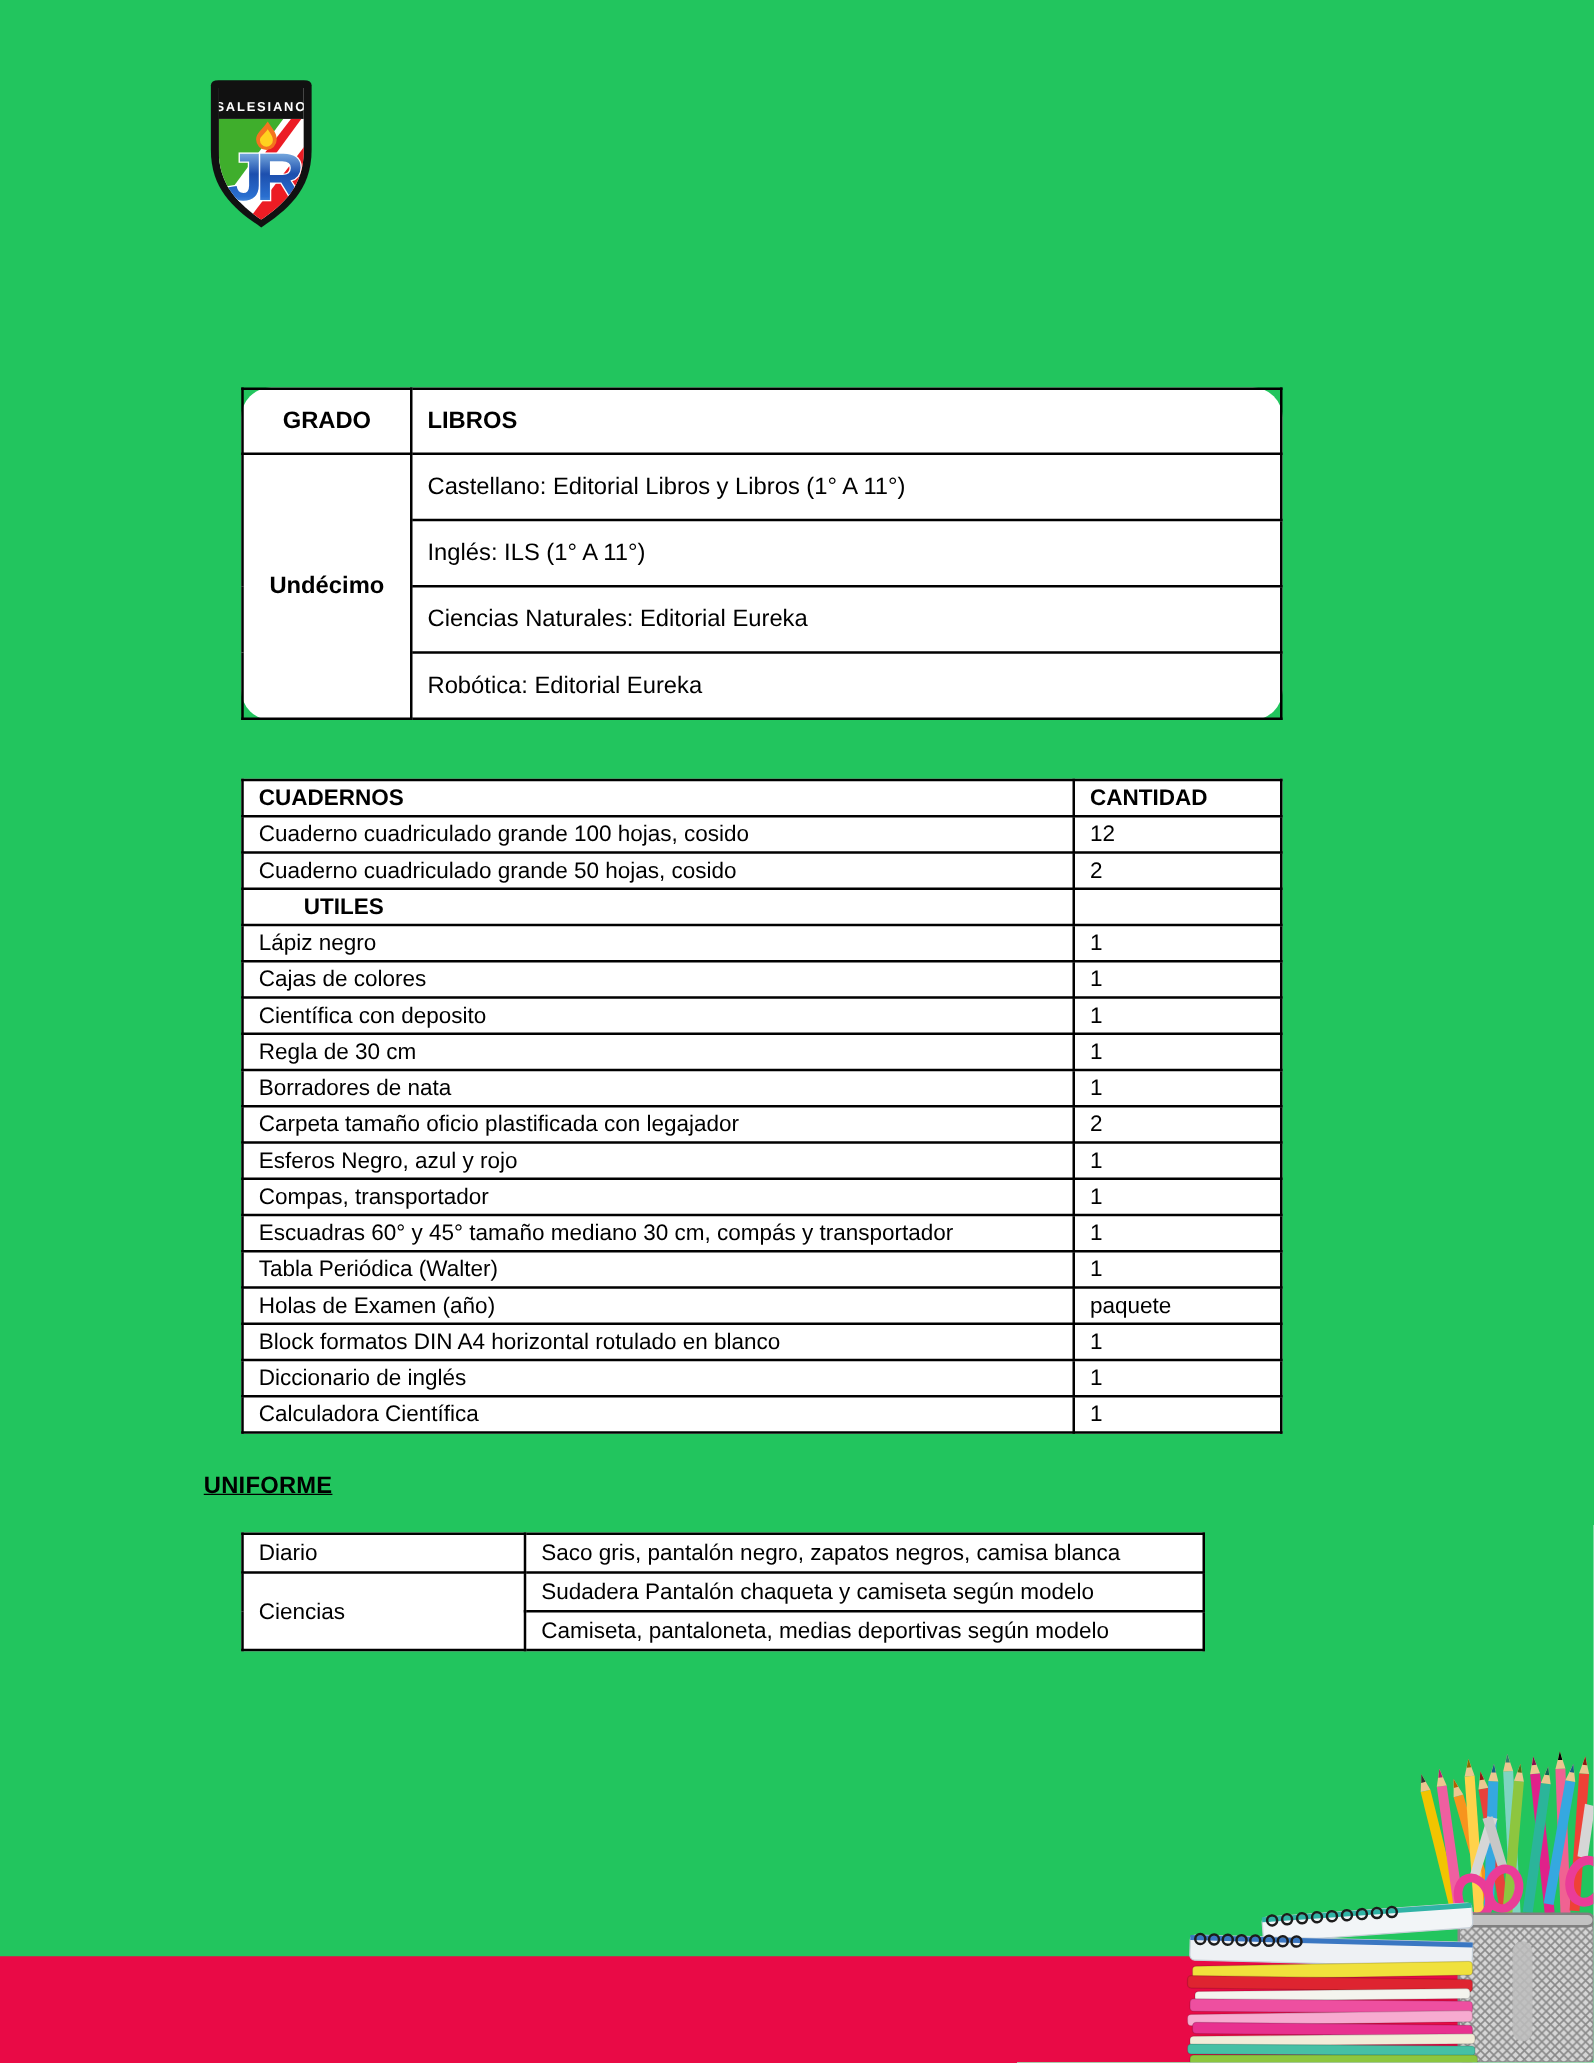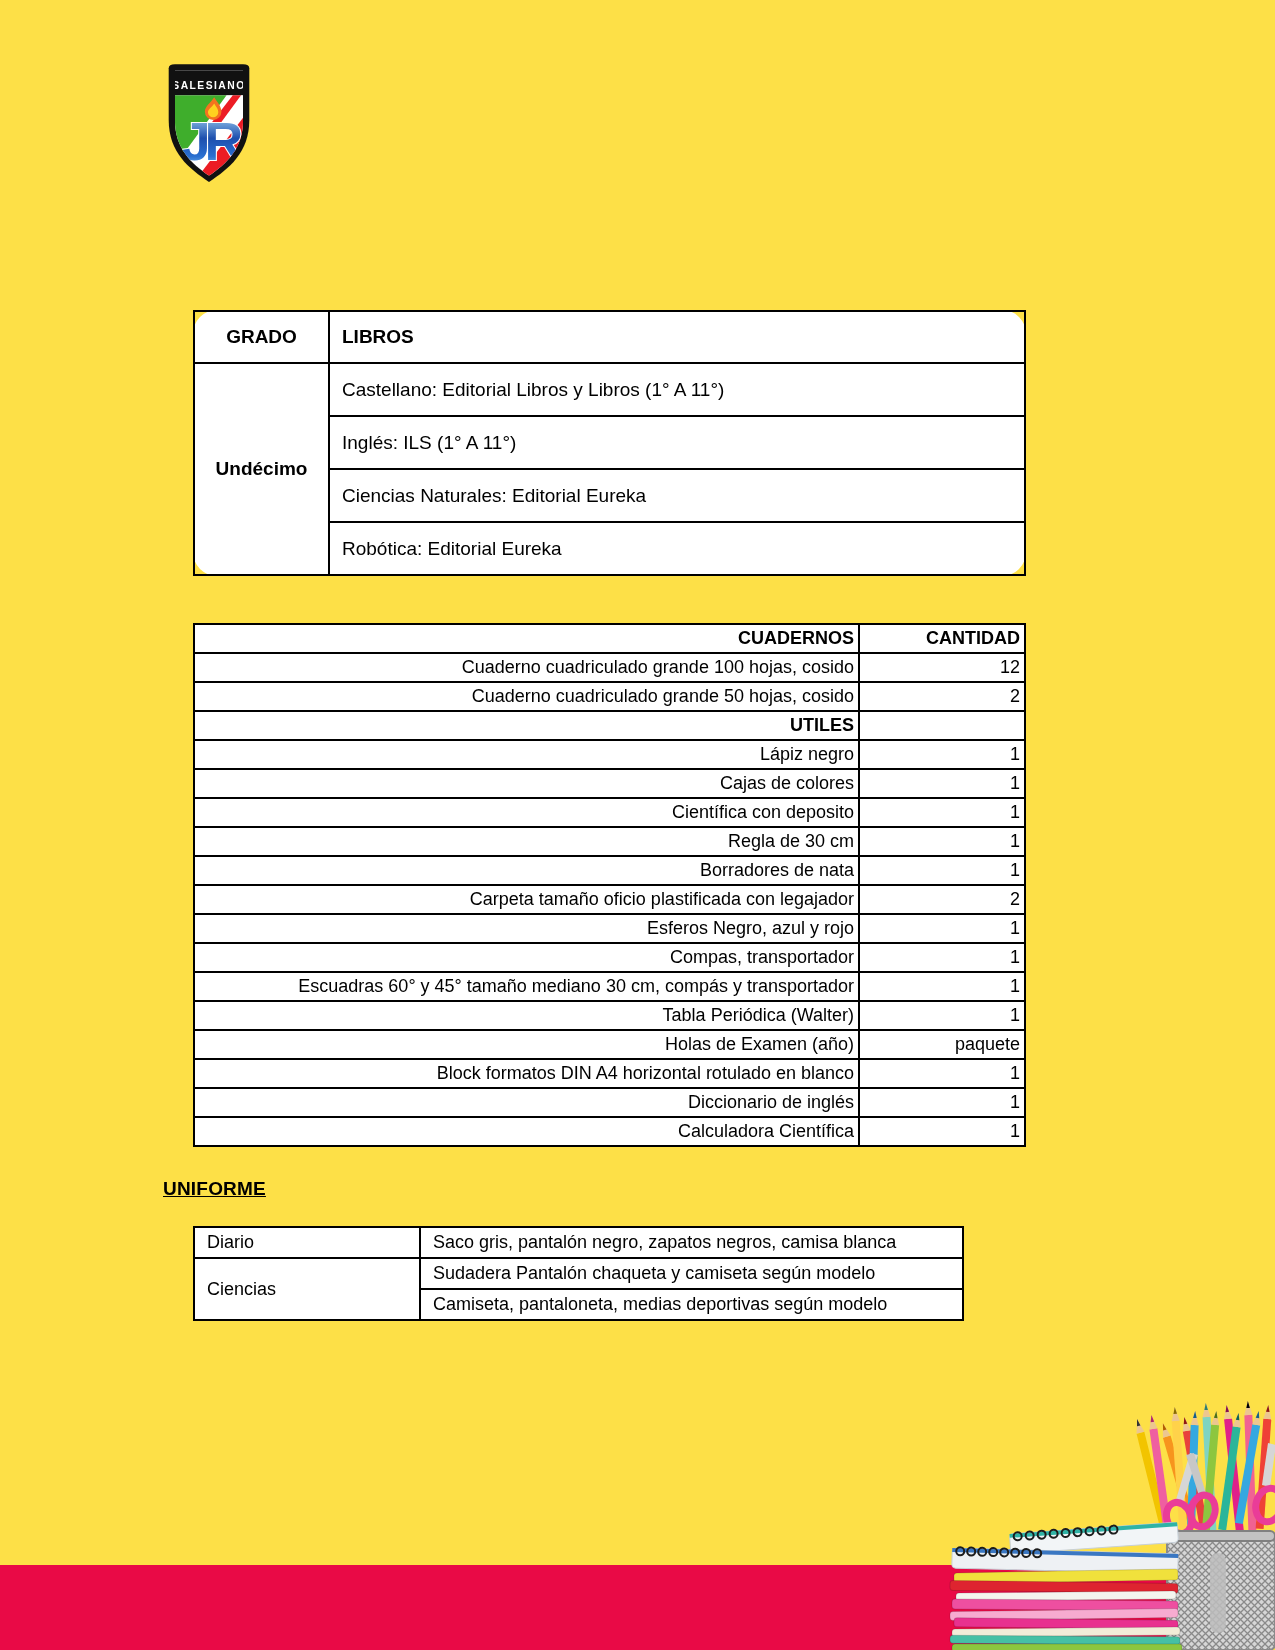--- a/index.html
+++ b/index.html
@@ -1,31 +1,31 @@
 <!DOCTYPE html>
 <html><head>
 <meta charset="utf-8">
 <style>
   html,body{margin:0;padding:0;background:#ffffff;}
-  .page{position:relative;width:1275px;height:1650px;background:#fde047;overflow:hidden;
+  .page{position:relative;width:1275px;height:1650px;background:#22c55e;overflow:hidden;
         font-family:"Liberation Sans",sans-serif;color:#000;}
   .logo{position:absolute;left:164px;top:60px;width:90px;height:124px;}
   table{border-collapse:collapse;table-layout:fixed;position:absolute;background:#fff;}
   td,th{border:2px solid #000;vertical-align:middle;text-align:left;font-weight:normal;
         padding:0 4px 0 12px;overflow:hidden;white-space:nowrap;}
   
   .t1{left:193px;top:310px;width:833px;font-size:19px;border-radius:24px;}
   .t1 th{font-weight:bold;height:50px;}
   .t1 td{height:51px;}
   .t1 .c1{width:133px;text-align:center;padding:0;}
   .t1 .grade{font-weight:bold;}
   
   .t2{left:193px;top:623px;width:833px;font-size:18px;}
   .t2 th{font-weight:bold;}
-  .t2 td,.t2 th{height:27px;text-align:right;}
+  .t2 td,.t2 th{height:27px;}
   .t2 .c1{width:647px;}
   .t2 .subhead{font-weight:bold;padding-left:48px;}
   
   .heading{position:absolute;left:163px;top:1178px;font-size:19px;font-weight:bold;
            text-decoration:underline;letter-spacing:.2px;}
   .t3{left:193px;top:1226px;width:771px;font-size:18px;}
   .t3 td{height:29px;}
   .t3 .c1{width:208px;}
   
   .footer-bar{position:absolute;left:0;top:1565px;width:1178px;height:85px;background:#e90a46;}

